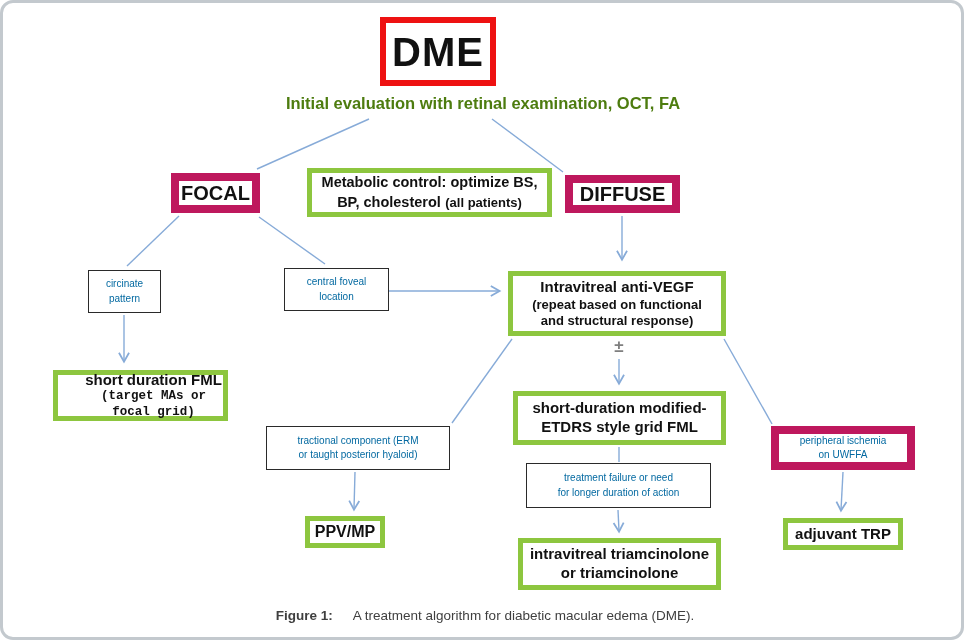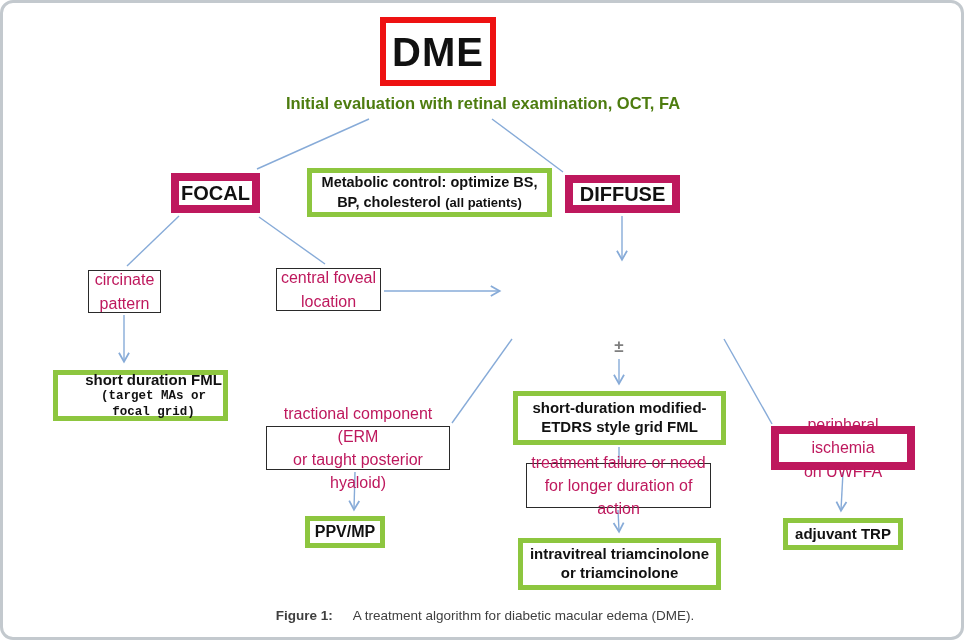--- a/index.html
+++ b/index.html
@@ -14,33 +14,33 @@
     text-align:center;background:#fff;box-sizing:border-box;color:#1a1a1a;line-height:1.25;
   }
   .b-red{border:6px solid #ee1111;}
   .b-green{border:5px solid #8dc63f;}
   .b-black2{border:8px solid #be185d;}
   .b-black1{border:1.5px solid #2a2a2a;}
   .dme-txt{font-weight:bold;font-size:40px;letter-spacing:1px;color:#111;}
   .hdr-txt{font-weight:bold;font-size:20px;color:#111;}
   .bold-main{font-weight:bold;font-size:15px;color:#111;}
   .bold-sub{font-weight:bold;font-size:13px;color:#111;}
-  .plain-txt{font-size:16px;color:#be185d;line-height:1.45;}
+  .plain-txt{font-size:10px;color:#0369a1;line-height:1.45;}
   .free-label{position:absolute;text-align:center;}
   .eval-txt{font-weight:bold;font-size:16.5px;color:#4d7c0f;}
   .pm-txt{font-weight:bold;font-size:17px;color:#7f7f7f;}
   
   .n-dme{left:377px;top:14px;width:116px;height:69px;}
   .n-eval{left:100px;top:91px;width:760px;}
   .n-focal{left:168px;top:170px;width:89px;height:40px;}
   .n-metabolic{left:292px;top:165px;width:245px;height:49px;margin-left:12px;}
   .n-metabolic .bold-main{font-size:14.5px;}
   .n-diffuse{left:562px;top:172px;width:115px;height:38px;}
   .n-circinate{left:85px;top:267px;width:73px;height:43px;}
-  .n-foveal{left:273px;top:265px;width:105px;height:43px;}
+  .n-foveal{left:281px;top:265px;width:105px;height:43px;}
   .n-antivegf{left:505px;top:268px;width:218px;height:65px;}
   .n-pm{left:592px;top:334px;width:48px;}
   .n-fml{left:50px;top:367px;width:175px;height:51px;padding-left:26px;}
   .n-fml .bold-sub{font-size:12.5px;font-family:Liberation Mono, monospace;}
   .n-tractional{left:263px;top:423px;width:184px;height:44px;}
   .n-ppv{left:302px;top:513px;width:80px;height:32px;}
   .n-ppv .bold-main{font-size:16px;}
   .n-etdrs{left:510px;top:388px;width:213px;height:54px;}
   .n-failure{left:523px;top:460px;width:185px;height:45px;}
   .n-triam{left:515px;top:535px;width:203px;height:52px;}
@@ -107,20 +107,25 @@
   <div class="node b-black1 n-circinate">
     <span class="plain-txt">circinate</span>
     <span class="plain-txt">pattern</span>
   </div>
 
   <div class="node b-black1 n-foveal">
     <span class="plain-txt">central foveal</span>
     <span class="plain-txt">location</span>
   </div>
 
+  <div class="node b-green n-antivegf">
+    <span class="bold-main">Intravitreal anti-VEGF</span>
+    <span class="bold-sub">(repeat based on functional</span>
+    <span class="bold-sub">and structural response)</span>
+  </div>
 
   <div class="free-label n-pm">
     <span class="pm-txt">±</span>
   </div>
 
   <div class="node b-green n-fml">
     <span class="bold-main">short duration FML</span>
     <span class="bold-sub">(target MAs or focal grid)</span>
   </div>
 

